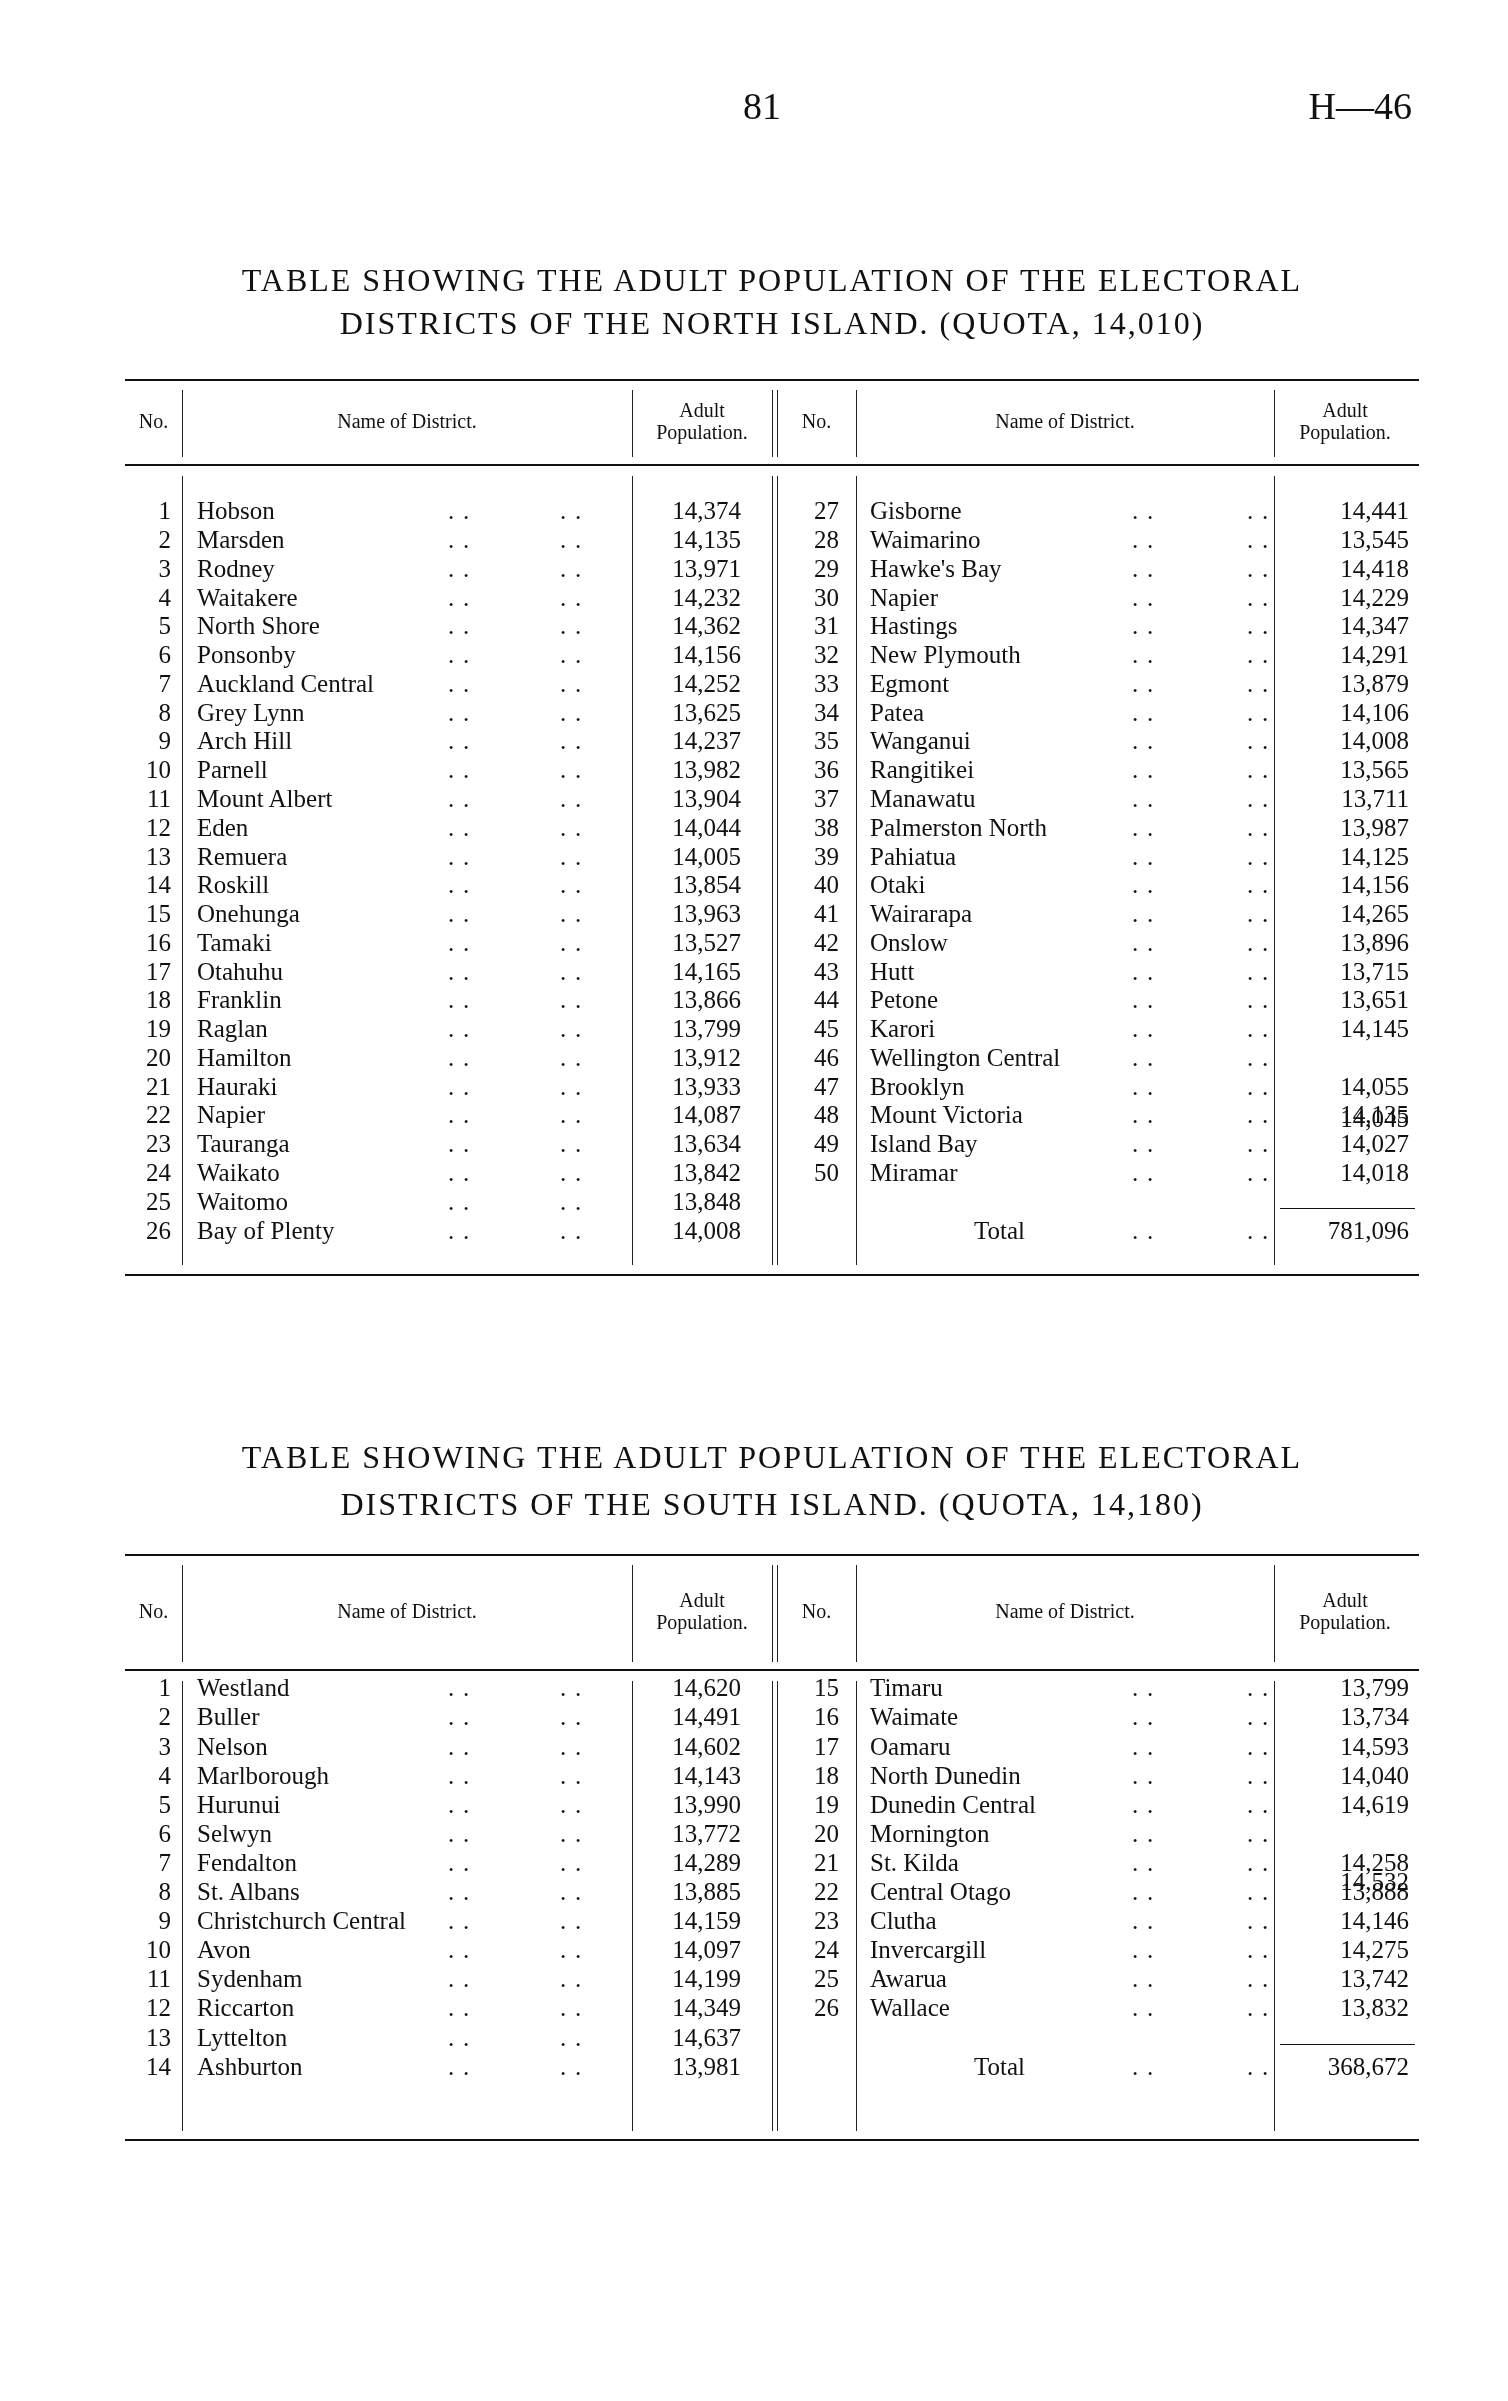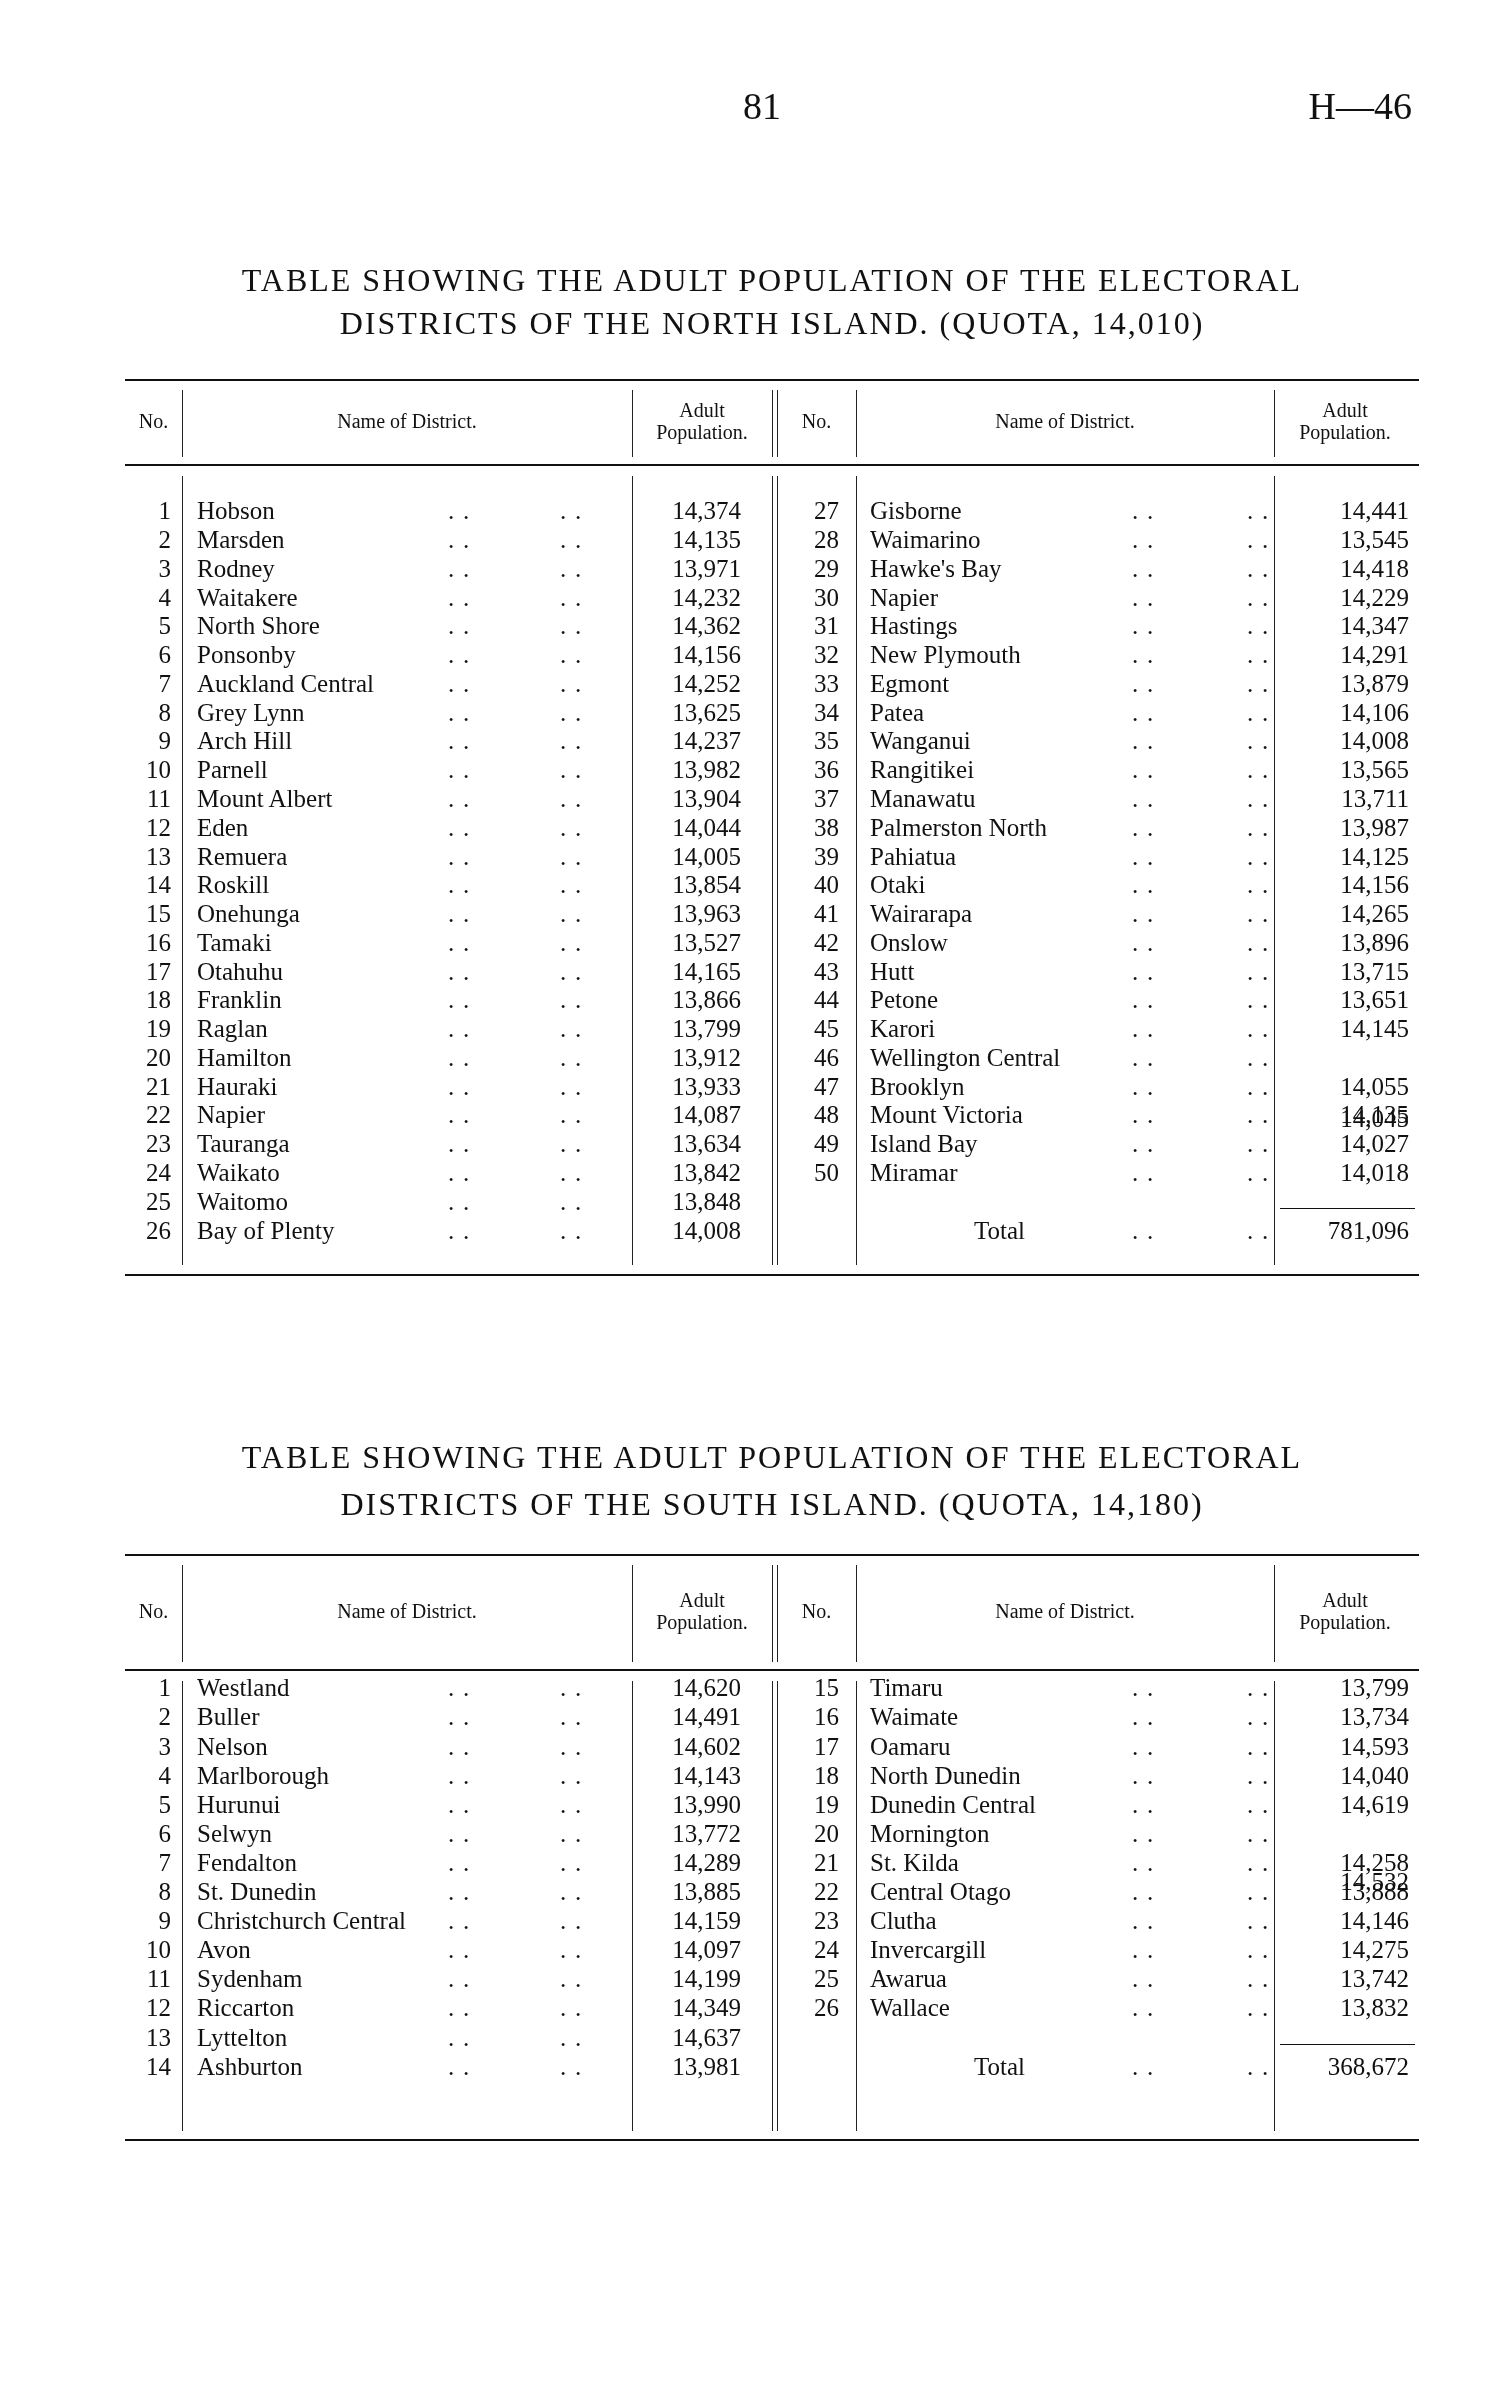--- a/index.html
+++ b/index.html
@@ -363,21 +363,21 @@
     <div class="cell" style="left:197px;top:1819px;">Selwyn</div>
     <div class="dots" style="left:448px;top:1819px;">. .</div>
     <div class="dots" style="left:560px;top:1819px;">. .</div>
     <div class="cell num" style="left:609px;width:132px;top:1819px;">13,772</div>
     <div class="cell num" style="left:112px;width:59px;top:1848px;">7</div>
     <div class="cell" style="left:197px;top:1848px;">Fendalton</div>
     <div class="dots" style="left:448px;top:1848px;">. .</div>
     <div class="dots" style="left:560px;top:1848px;">. .</div>
     <div class="cell num" style="left:609px;width:132px;top:1848px;">14,289</div>
     <div class="cell num" style="left:112px;width:59px;top:1877px;">8</div>
-    <div class="cell" style="left:197px;top:1877px;">St. Dunedin</div>
+    <div class="cell" style="left:197px;top:1877px;">St. Albans</div>
     <div class="dots" style="left:448px;top:1877px;">. .</div>
     <div class="dots" style="left:560px;top:1877px;">. .</div>
     <div class="cell num" style="left:609px;width:132px;top:1877px;">13,885</div>
     <div class="cell num" style="left:112px;width:59px;top:1906px;">9</div>
     <div class="cell" style="left:197px;top:1906px;">Christchurch Central</div>
     <div class="dots" style="left:448px;top:1906px;">. .</div>
     <div class="dots" style="left:560px;top:1906px;">. .</div>
     <div class="cell num" style="left:609px;width:132px;top:1906px;">14,159</div>
     <div class="cell num" style="left:112px;width:59px;top:1935px;">10</div>
     <div class="cell" style="left:197px;top:1935px;">Avon</div>

